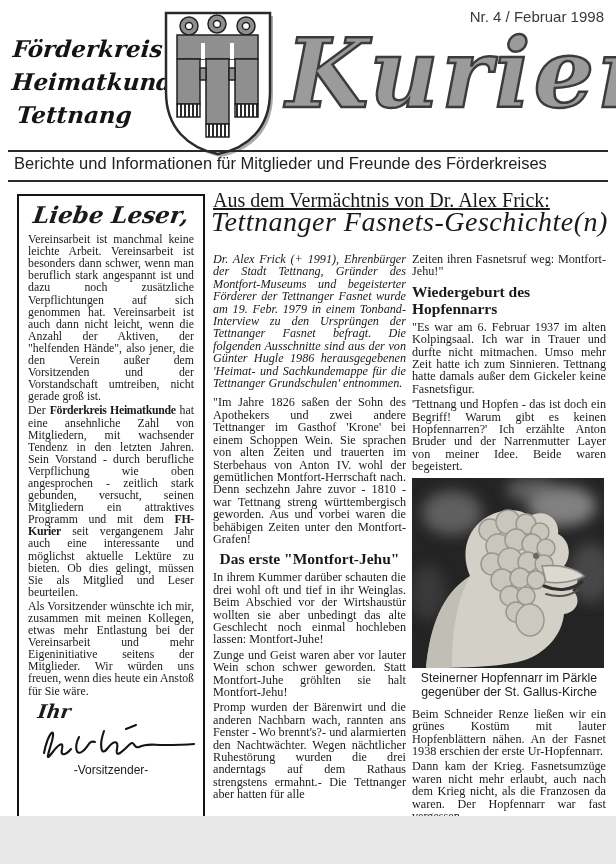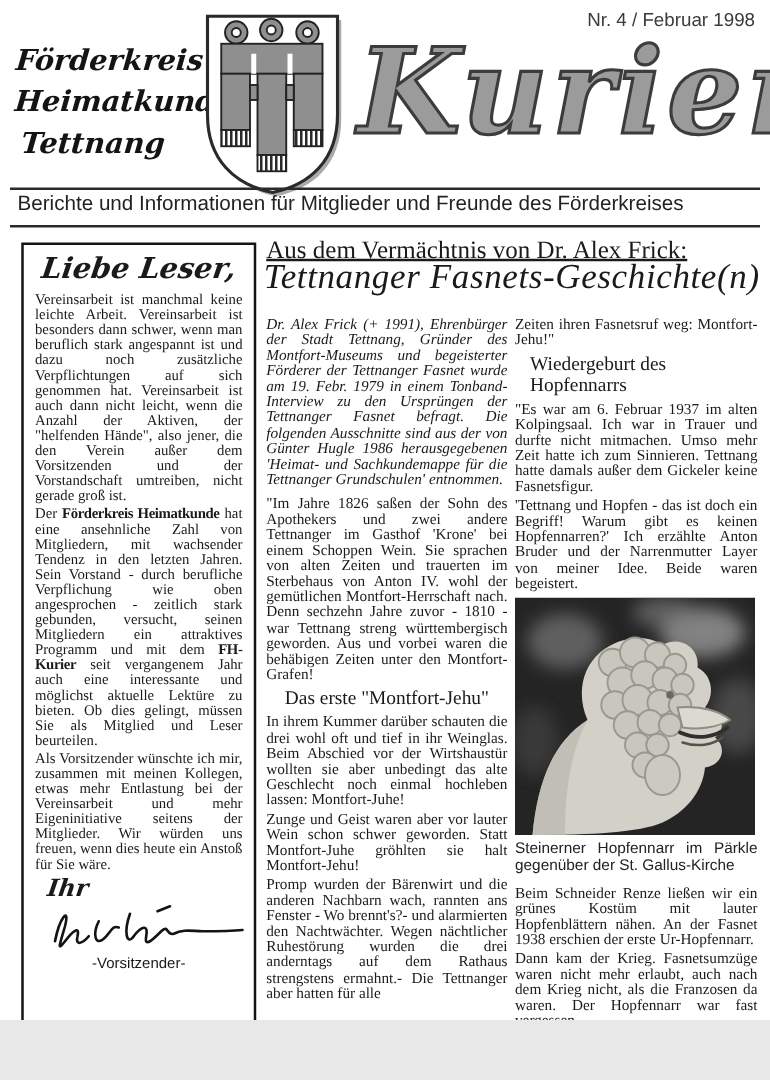--- a/index.html
+++ b/index.html
@@ -39,24 +39,24 @@
   
   .kicker{position:absolute;left:213px;top:189px;font-size:20px;text-decoration:underline;}
   .art-title{position:absolute;left:211px;top:206px;width:400px;font-style:italic;
              font-size:28px;letter-spacing:0.5px;white-space:nowrap;}
   .col{position:absolute;top:253px;width:193px;height:606px;overflow:hidden;
        font-size:12.2px;line-height:12.4px;text-align:justify;}
   .col-mid{left:213px;}
   .col-right{left:412px;width:194px;}
   .col p{margin:0 0 3px;}
   .intro{font-style:italic;margin-bottom:7px !important;}
-  .col-head{font-size:15.5px;line-height:17px;text-align:center;margin:5px 12px 4px;font-weight:normal;}
+  .col-head{font-size:15.5px;line-height:17px;text-align:center;margin:5px 0 4px;font-weight:bold;}
   .col-head.left{text-align:left;}
   .photo{display:block;margin:5px 0 3px;}
-  .caption{font:12.3px/14px "Liberation Sans",sans-serif;margin:2px 0 9px;color:#222;}
+  .caption{font:12.3px/14px "Liberation Sans",sans-serif;text-align:center;margin:2px 0 9px;color:#222;}
   .continuation{text-align:center;font-style:italic;font-size:12.2px;margin-top:1px;}
 </style>
 </head>
 <body>
 
 <div class="page">
 
   <div class="issue">Nr. 4 / Februar 1998</div>
 
   <div class="brand">

